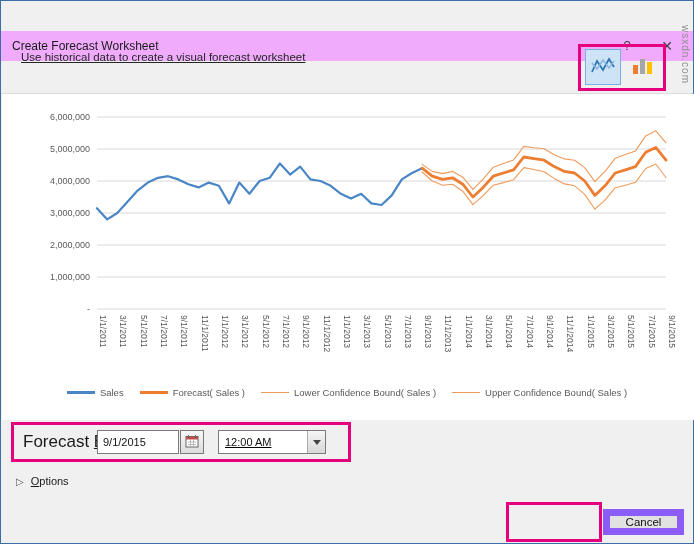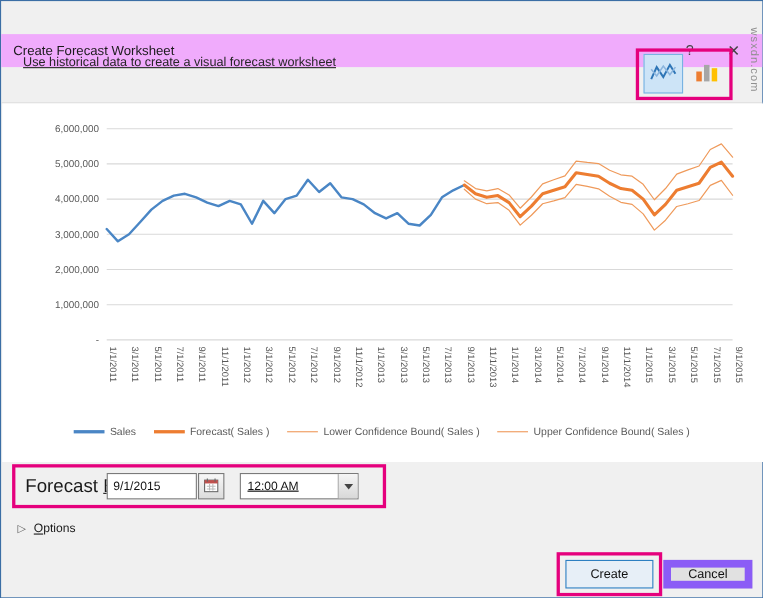--- a/index.html
+++ b/index.html
@@ -212,20 +212,19 @@
     <div class="combo-arrow-btn">
       <span class="arrow-down"></span>
     </div>
   </div>
 
   <div class="options-row">
     <span class="expander-glyph">▷</span>
     <span class="options-label"><span class="accesskey">O</span><span>ptions</span></span>
   </div>
 
-  <button class="dlg-btn create">Create</button>
   <button class="dlg-btn cancel">Cancel</button>
 
   <div class="annotation ann-charttype"></div>
   <div class="annotation ann-forecastend"></div>
   <div class="annotation ann-create"></div>
 
 </div>
 
 </body></html>

